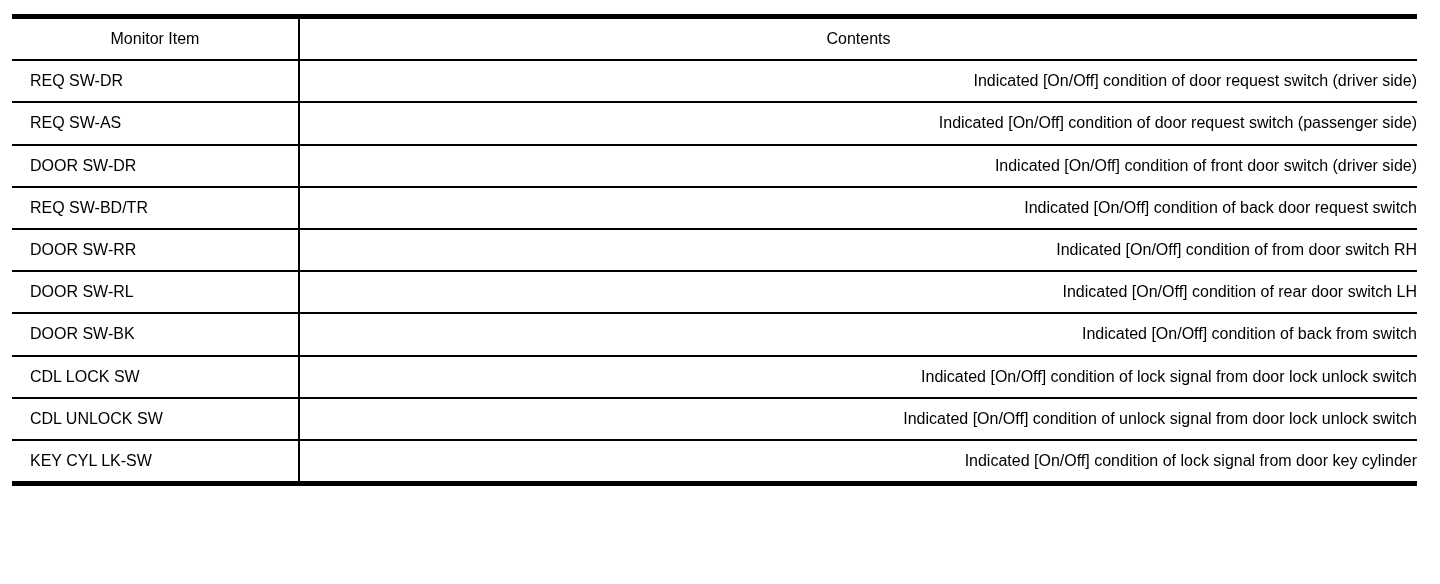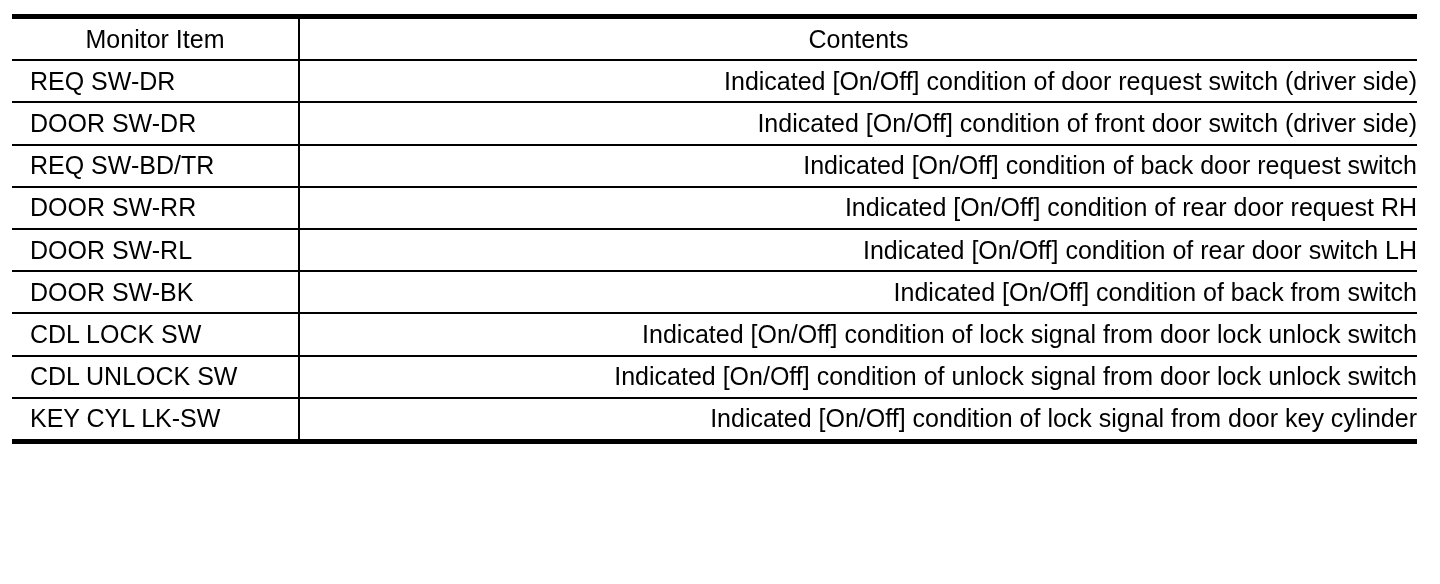--- a/index.html
+++ b/index.html
@@ -23,21 +23,21 @@
     border-collapse: collapse;
     table-layout: fixed;
     border-top: 5px solid #000000;
     border-bottom: 5px solid #000000;
   }
   .monitor-table th,
   .monitor-table td {
     border-top: 2px solid #000000;
     height: 40.2px;
     padding: 0;
-    font-size: 25px;
+    font-size: 16px;
     line-height: 1;
     color: #000000;
     vertical-align: middle;
     white-space: nowrap;
     overflow: hidden;
   }
   .monitor-table .col-item {
     width: 286px;
     border-right: 2px solid #000000;
   }
@@ -65,30 +65,34 @@
         <th class="col-item">Monitor Item</th>
         <th class="col-contents">Contents</th>
       </tr>
     </thead>
     <tbody id="table-body">
         <tr>
           <td class="col-item cell-item">REQ SW-DR</td>
           <td class="cell-contents">Indicated [On/Off] condition of door request switch (driver side)</td>
         </tr>
         <tr>
+          <td class="col-item cell-item">REQ SW-AS</td>
+          <td class="cell-contents">Indicated [On/Off] condition of door request switch (passenger side)</td>
+        </tr>
+        <tr>
           <td class="col-item cell-item">DOOR SW-DR</td>
           <td class="cell-contents">Indicated [On/Off] condition of front door switch (driver side)</td>
         </tr>
         <tr>
           <td class="col-item cell-item">REQ SW-BD/TR</td>
           <td class="cell-contents">Indicated [On/Off] condition of back door request switch</td>
         </tr>
         <tr>
           <td class="col-item cell-item">DOOR SW-RR</td>
-          <td class="cell-contents">Indicated [On/Off] condition of rear door request RH</td>
+          <td class="cell-contents">Indicated [On/Off] condition of from door switch RH</td>
         </tr>
         <tr>
           <td class="col-item cell-item">DOOR SW-RL</td>
           <td class="cell-contents">Indicated [On/Off] condition of rear door switch LH</td>
         </tr>
         <tr>
           <td class="col-item cell-item">DOOR SW-BK</td>
           <td class="cell-contents">Indicated [On/Off] condition of back from switch</td>
         </tr>
         <tr>

